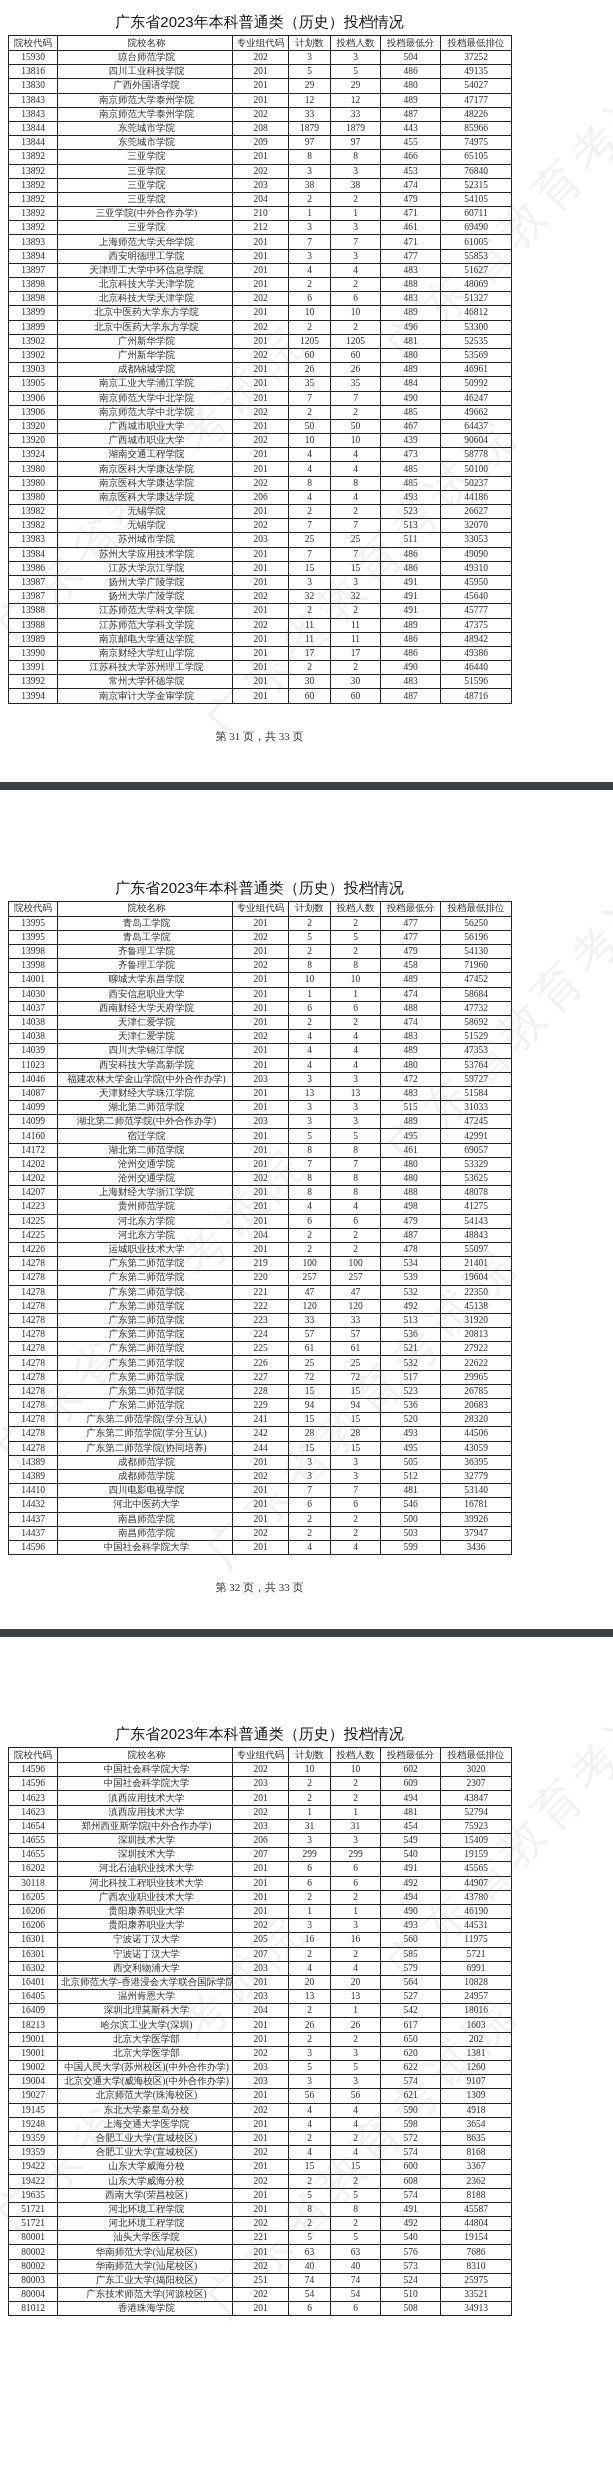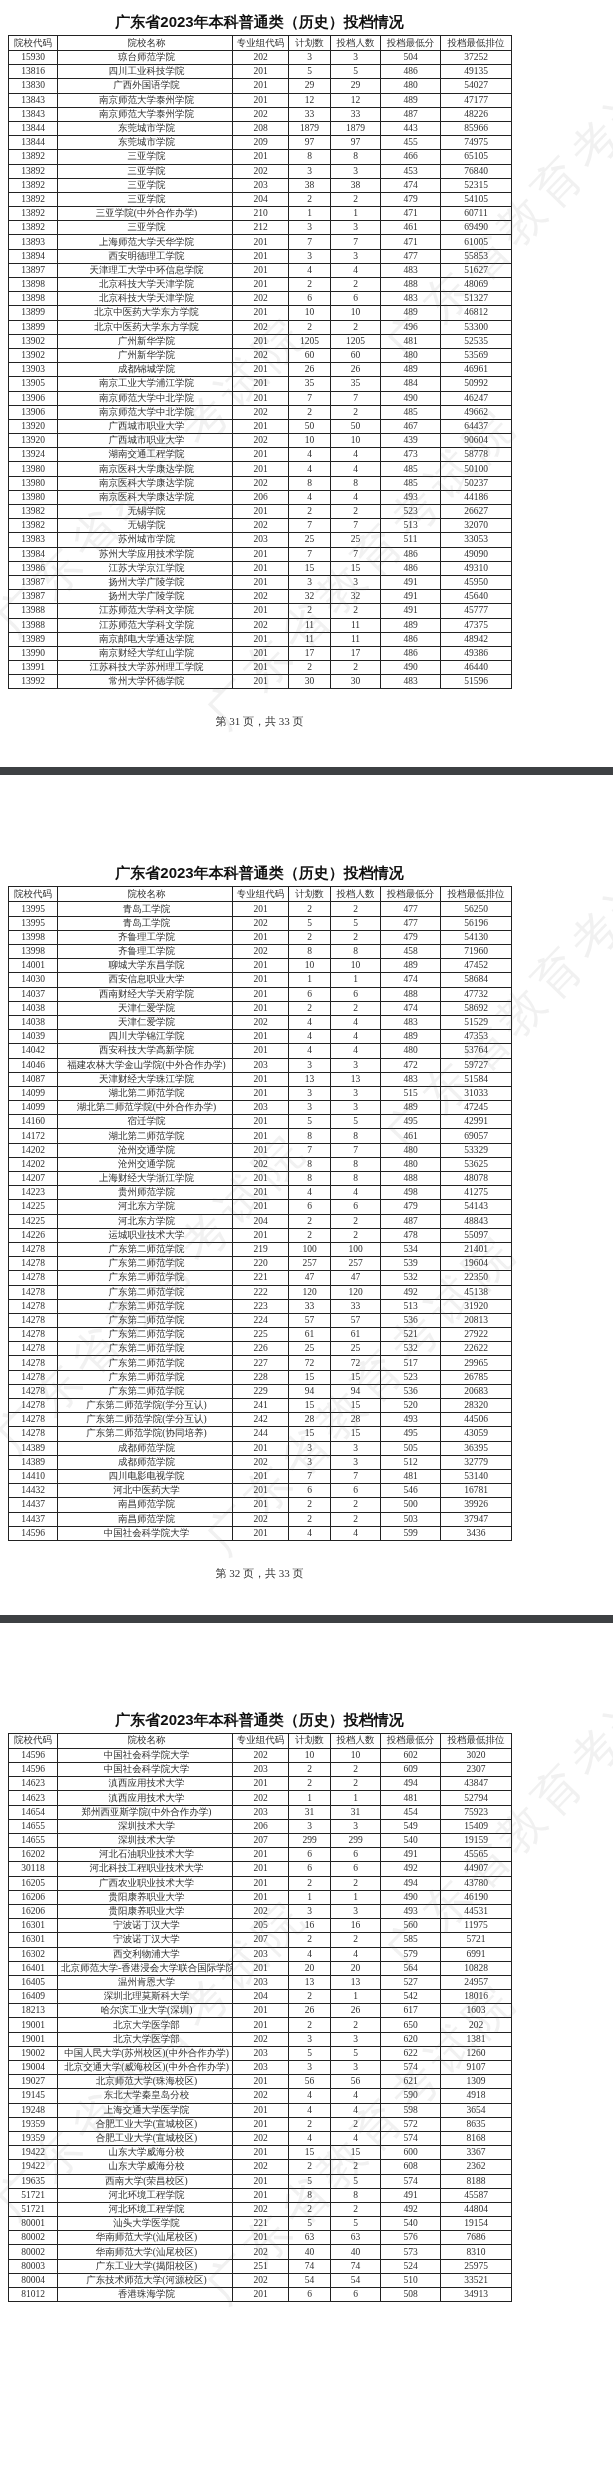--- a/index.html
+++ b/index.html
@@ -7,21 +7,21 @@
   body {
     height: 2487px; overflow: hidden; position: relative;
     font-family: "Liberation Serif", serif;
     color: #2e2e2e;
   }
   .page { position: relative; overflow: hidden; }
   .page-title {
     margin: 0 0 0 8px; width: 503px;
     text-align: center;
     font-family: "Liberation Sans", sans-serif;
-    font-weight: bold; font-size: 15px; line-height: 20px;
+    font-weight: normal; font-size: 15px; line-height: 20px;
     color: #111111;
   }
   .p1 .page-title { margin-top: 12px; }
   .p2 .page-title { margin-top: 88px; }
   .p3 .page-title { margin-top: 87px; }
   table.score-table {
     margin: 3px 0 0 8px;
     width: 503px;
     border-collapse: collapse;
     table-layout: fixed;
@@ -542,20 +542,29 @@
         <tr>
           <td>13992</td>
           <td class="cell-name">常州大学怀德学院</td>
           <td>201</td>
           <td>30</td>
           <td>30</td>
           <td>483</td>
           <td>51596</td>
         </tr>
 
+        <tr>
+          <td>13994</td>
+          <td class="cell-name">南京审计大学金审学院</td>
+          <td>201</td>
+          <td>60</td>
+          <td>60</td>
+          <td>487</td>
+          <td>48716</td>
+        </tr>
       </tbody>
   </table>
   <div class="page-footer">第 31 页，共 33 页</div>
 </div>
 
 <div class="page-separator"></div>
 
 <div class="page p2">
   <div class="watermark-layer">
     <span class="wm-a">广东省教育考试院</span>
@@ -680,21 +689,21 @@
           <td>14039</td>
           <td class="cell-name">四川大学锦江学院</td>
           <td>201</td>
           <td>4</td>
           <td>4</td>
           <td>489</td>
           <td>47353</td>
         </tr>
 
         <tr>
-          <td>14042</td>
+          <td>11023</td>
           <td class="cell-name">西安科技大学高新学院</td>
           <td>201</td>
           <td>4</td>
           <td>4</td>
           <td>480</td>
           <td>53764</td>
         </tr>
 
         <tr>
           <td>14046</td>

